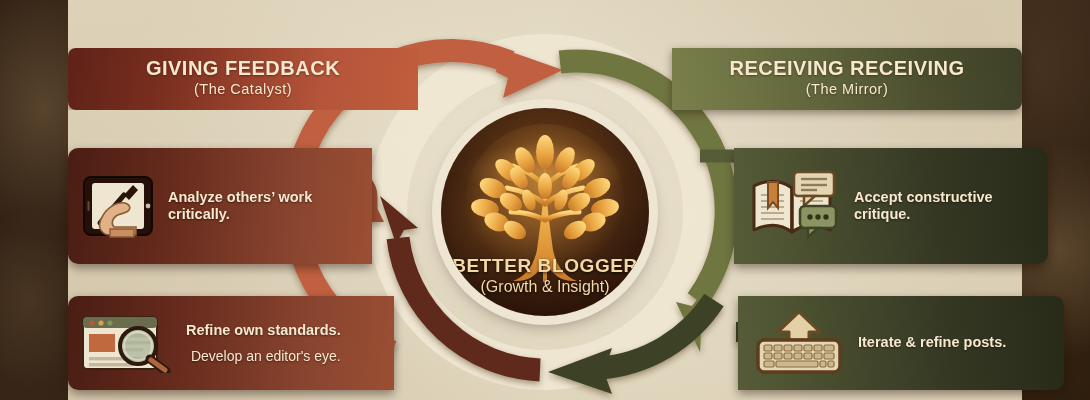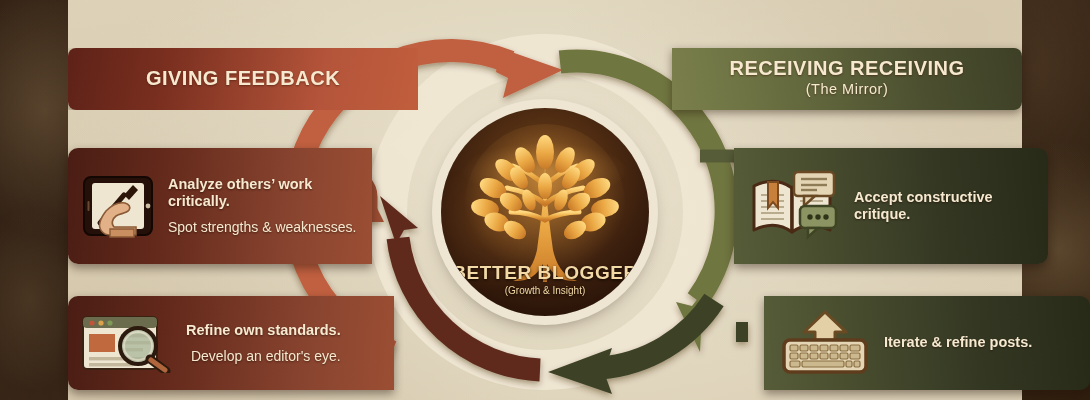--- a/index.html
+++ b/index.html
@@ -77,21 +77,21 @@
   }
   .card-right{
     border-radius:0 10px 10px 0;
     background:linear-gradient(265deg,#262a17 0%,#343823 35%,#4c5131 80%,#565c38 100%);
     padding:10px 12px 10px 14px;
     justify-content:flex-start;
   }
   .c1{top:148px;width:278px;height:96px;}
   .c2{top:296px;width:300px;height:74px;text-align:right;}
   .c3{left:734px;top:148px;width:288px;height:96px;}
-  .c4{left:764px;top:296px;width:300px;height:74px;}
+  .c4{left:738px;top:296px;width:300px;height:74px;}
 
   .card .txt{display:flex;flex-direction:column;justify-content:center;}
   .card .t-bold{font-size:14.5px;font-weight:bold;line-height:1.18;text-shadow:0 1px 2px rgba(30,12,4,.6);}
   .card .t-reg{font-size:14px;line-height:1.2;text-shadow:0 1px 2px rgba(30,12,4,.55);}
   .card-left .txt{margin-left:12px;gap:9px;}
   .card-right .txt{margin-left:12px;gap:21px;}
 
   .ico{flex:0 0 auto;display:block;}
 
   
@@ -106,21 +106,21 @@
     position:absolute;inset:0;border-radius:50%;
     background:
       radial-gradient(ellipse 120px 40px at 50% 30%, rgba(255,186,90,.28), rgba(255,186,90,0) 70%),
       radial-gradient(ellipse 95px 95px at 22% 58%, rgba(255,160,60,.10), rgba(0,0,0,0) 70%);
   }
   .med-text{
     position:absolute;left:0;right:0;bottom:20px;text-align:center;
     color:#f3d9a6;
   }
   .med-title{font-size:19px;font-weight:bold;letter-spacing:.6px;text-shadow:0 1px 3px rgba(0,0,0,.75);}
-  .med-sub{font-size:10px;margin-top:1px;text-shadow:0 1px 3px rgba(0,0,0,.7);}
+  .med-sub{font-size:16px;margin-top:1px;text-shadow:0 1px 3px rgba(0,0,0,.7);}
 
   .arrows{position:absolute;left:0;top:0;width:1090px;height:400px;pointer-events:none;}
 </style>
 </head>
 <body>
 
 <div class="stage">
 
   <div class="backdrop"></div>
   <div class="paper"></div>
@@ -163,41 +163,41 @@
         <path d="M 540 370 A 150 150 0 0 1 398 238" fill="none" stroke="#5e2b1c" stroke-width="23"></path>
         <path d="M 396 244 L 380 196 L 418 228 L 404 230 Z" fill="#5e2b1c"></path>
 
         <path d="M 352 330 L 318 330" fill="none" stroke="#5e2b1c" stroke-width="12"></path>
       </g>
     </g>
   </svg>
 
   <div class="banner banner-left">
     <div class="b-title">GIVING FEEDBACK</div>
+    <div class="b-sub">(The Catalyst)</div>
   </div>
 
   <div class="banner banner-right">
     <div class="b-title">RECEIVING RECEIVING</div>
     <div class="b-sub">(The Mirror)</div>
   </div>
 
   <div class="card card-left c1">
     <svg class="ico" width="76" height="74" viewBox="0 0 76 74">
       <rect x="4" y="8" width="68" height="58" rx="7" fill="#241008" stroke="#120702" stroke-width="2"></rect>
       <rect x="12" y="14" width="52" height="46" rx="3" fill="#efe6d2"></rect>
       <circle cx="68" cy="37" r="2.4" fill="#c9bda3"></circle>
       <rect x="7.5" y="32" width="2" height="10" rx="1" fill="#6b4a33"></rect>
       <path d="M20 54 L44 26" stroke="#2a1508" stroke-width="5" stroke-linecap="round"></path>
       <path d="M44 26 L53 16 L58 21 L49 31 Z" fill="#2a1508"></path>
       <path d="M26 42 c6 -6 13 -9 19 -8 c4 1 6 4 4 7 c-3 4 -9 3 -13 6 c-4 3 -5 8 -2 11 l22 0 l0 8 l-26 0 c-7 0 -12 -6 -10 -13 c1 -4 3 -7 6 -11 z" fill="#e2b188" stroke="#8b5a36" stroke-width="1.6"></path>
       <path d="M30 60 l24 0 l0 8 l-24 0 z" fill="#c98f60" stroke="#8b5a36" stroke-width="1.4"></path>
     </svg>
     <div class="txt">
       <div class="t-bold">Analyze others’ work critically.</div>
-      <div class="t-reg">Spot strengths &amp; weaknesses.</div>
     </div>
   </div>
 
   <div class="card card-left c2">
     <svg class="ico" width="94" height="60" viewBox="0 0 94 60">
       <rect x="3" y="4" width="74" height="52" rx="4" fill="#efe6d2" stroke="#3a2213" stroke-width="2"></rect>
       <rect x="3" y="4" width="74" height="11" rx="4" fill="#6b6b4e"></rect>
       <circle cx="12" cy="10" r="2.6" fill="#c0553a"></circle>
       <circle cx="21" cy="10" r="2.6" fill="#d9a24a"></circle>
       <circle cx="30" cy="10" r="2.6" fill="#7e9a55"></circle>

